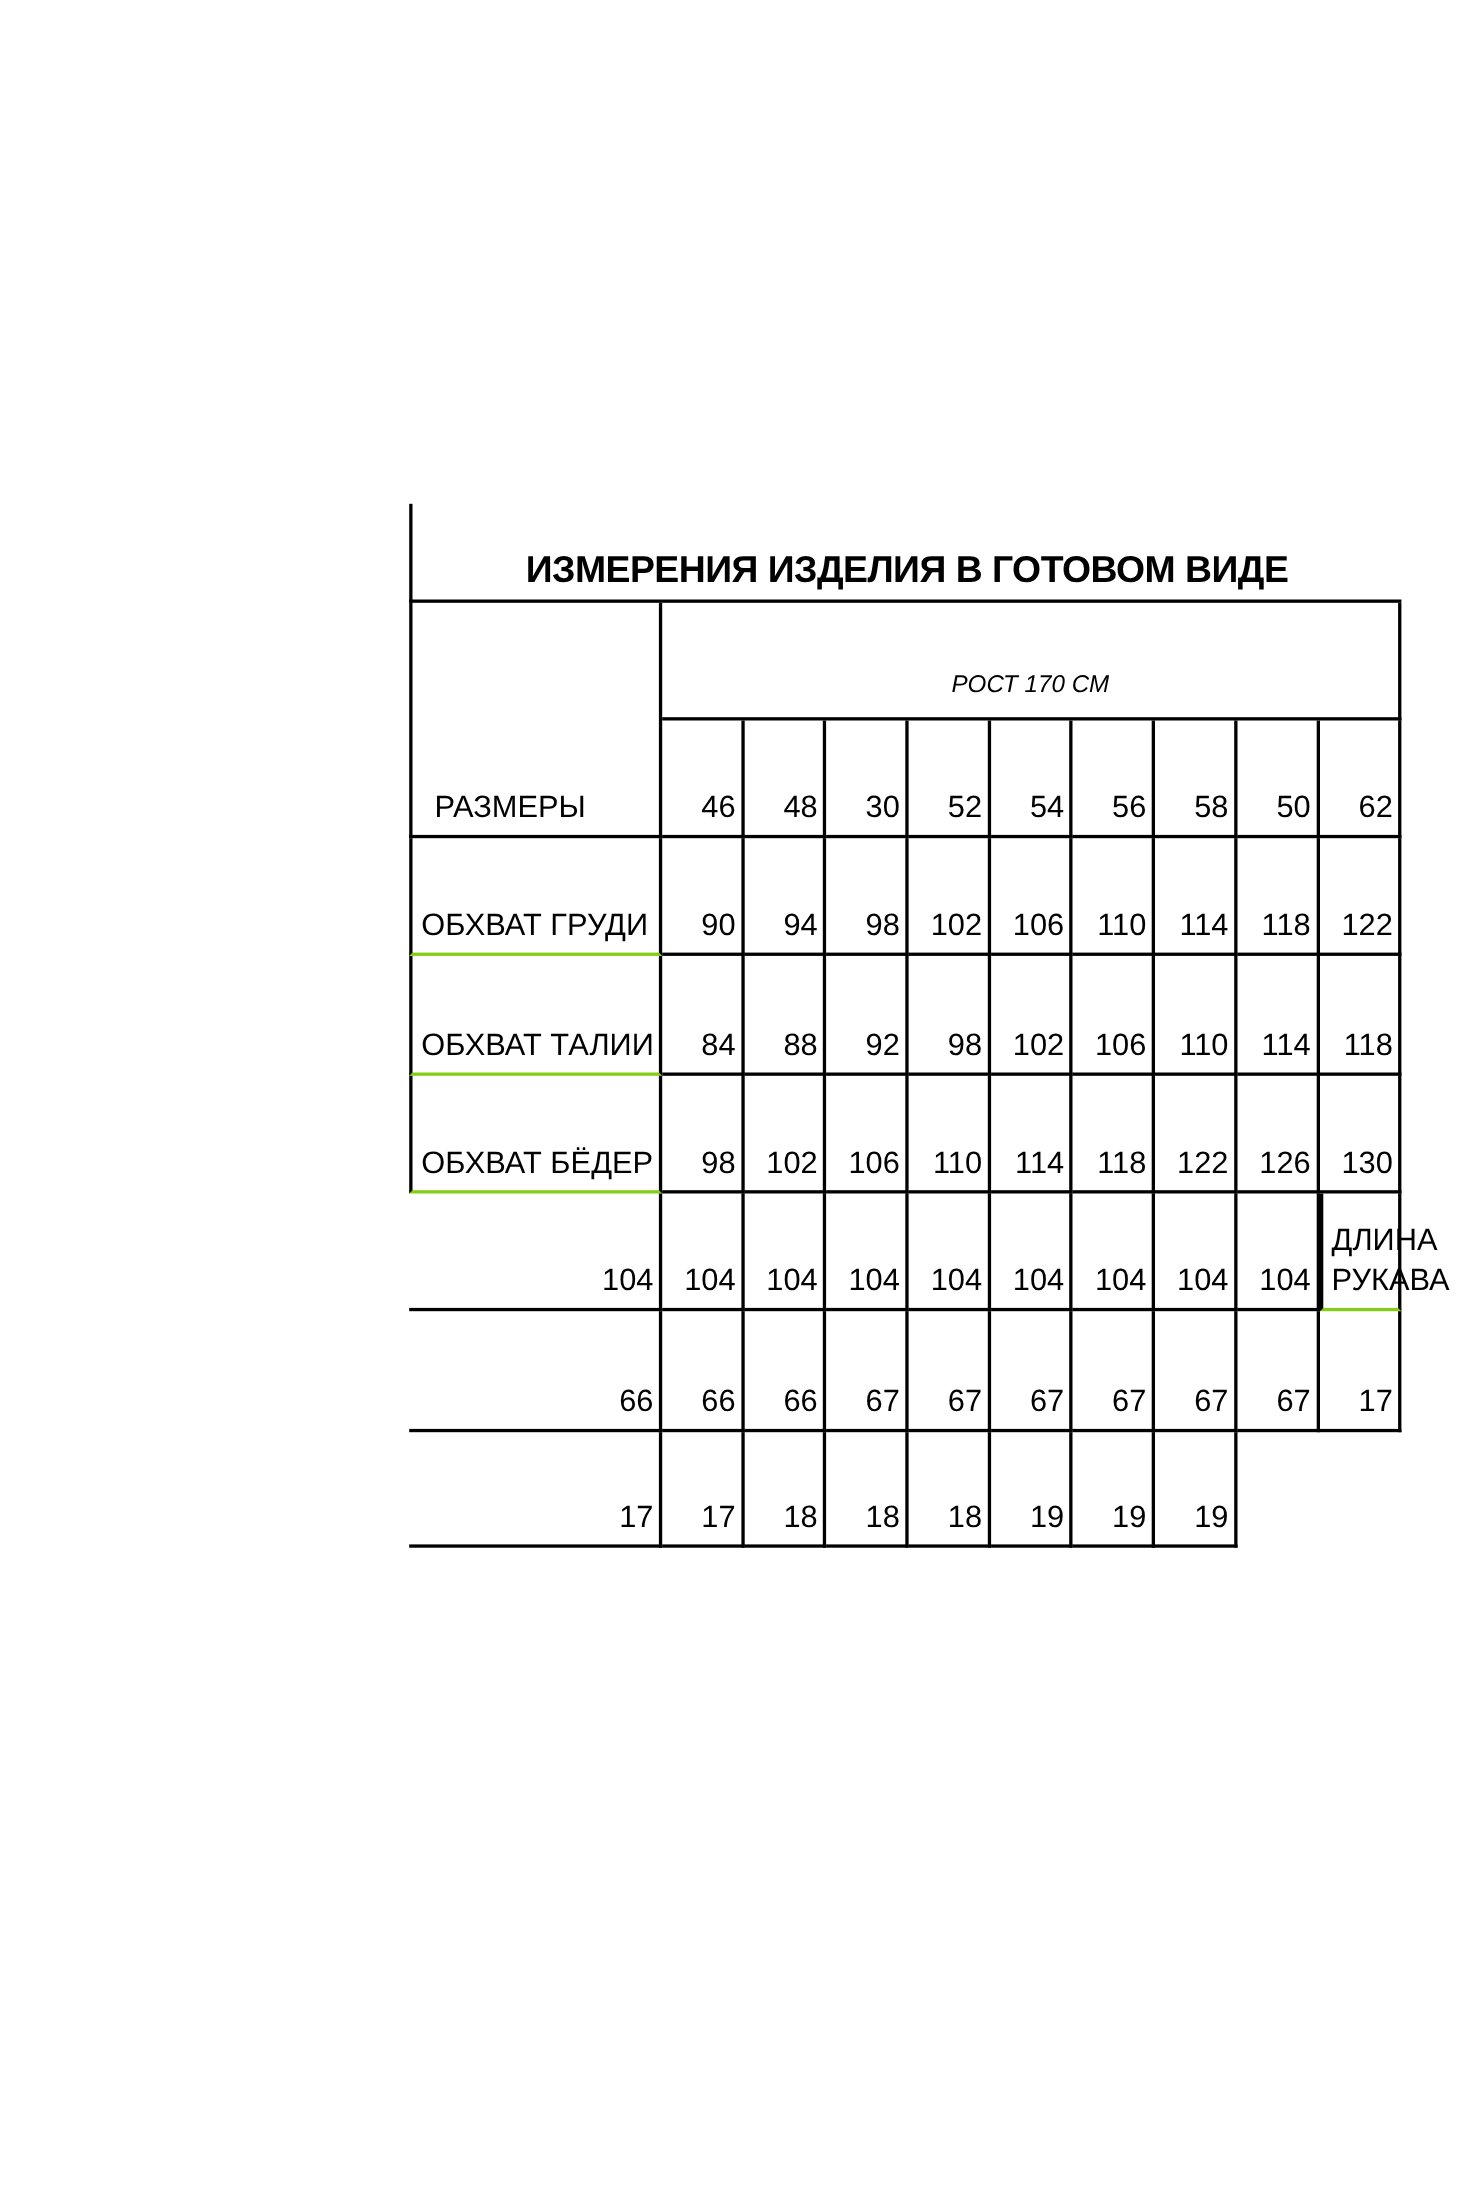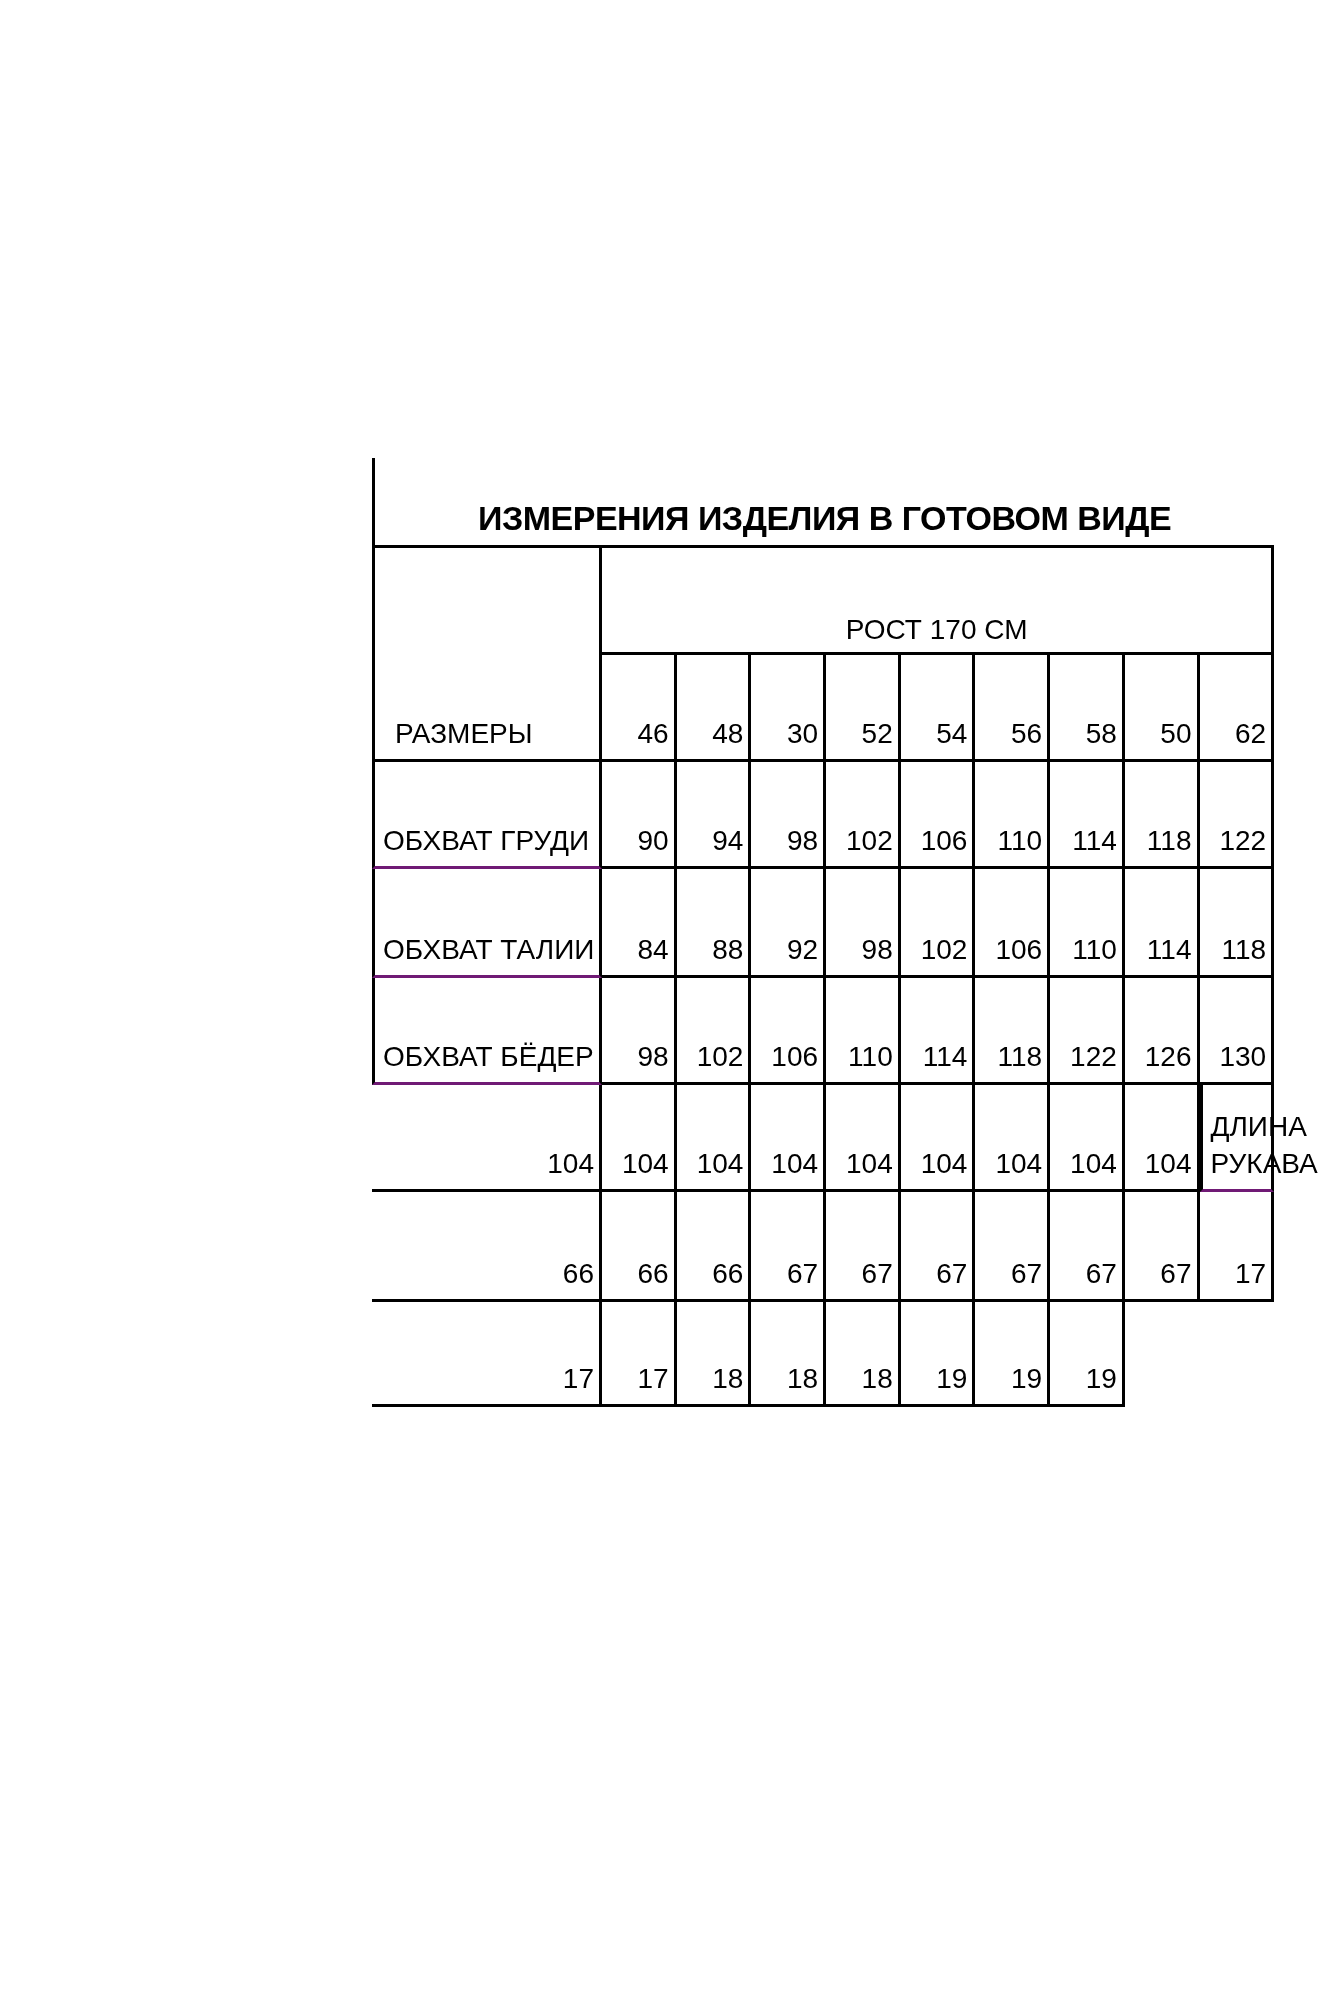--- a/index.html
+++ b/index.html
@@ -50,38 +50,39 @@
     border-bottom: 3px solid #000;
     padding: 0 4px 6px 20px;
     font-size: 28px;
   }
   
   .cell--group {
     grid-column: 2 / 11; grid-row: 2;
     border-right: 3px solid #000;
     border-bottom: 3px solid #000;
     justify-content: center;
-    font-size: 28px;
-    padding-bottom: 3px;
+    font-size: 22px;
+    padding-bottom: 16px;
     white-space: nowrap;
+    font-style: italic;
   }
   
   .cell--num {
     border-right: 3px solid #000;
     border-bottom: 3px solid #000;
     justify-content: flex-end;
     font-size: 28px;
     padding: 0 5px 6px 0;
     white-space: nowrap;
   }
   
   .cell--label {
     border-left: 3px solid #000;
     border-right: 3px solid #000;
-    border-bottom: 3px solid #701a75;
+    border-bottom: 3px solid #84cc16;
     font-size: 28px;
     padding: 0 4px 6px 8px;
     white-space: pre-line;
   }
 </style>
 </head>
 <body>
 
 <div class="page">
   <div class="size-table">

